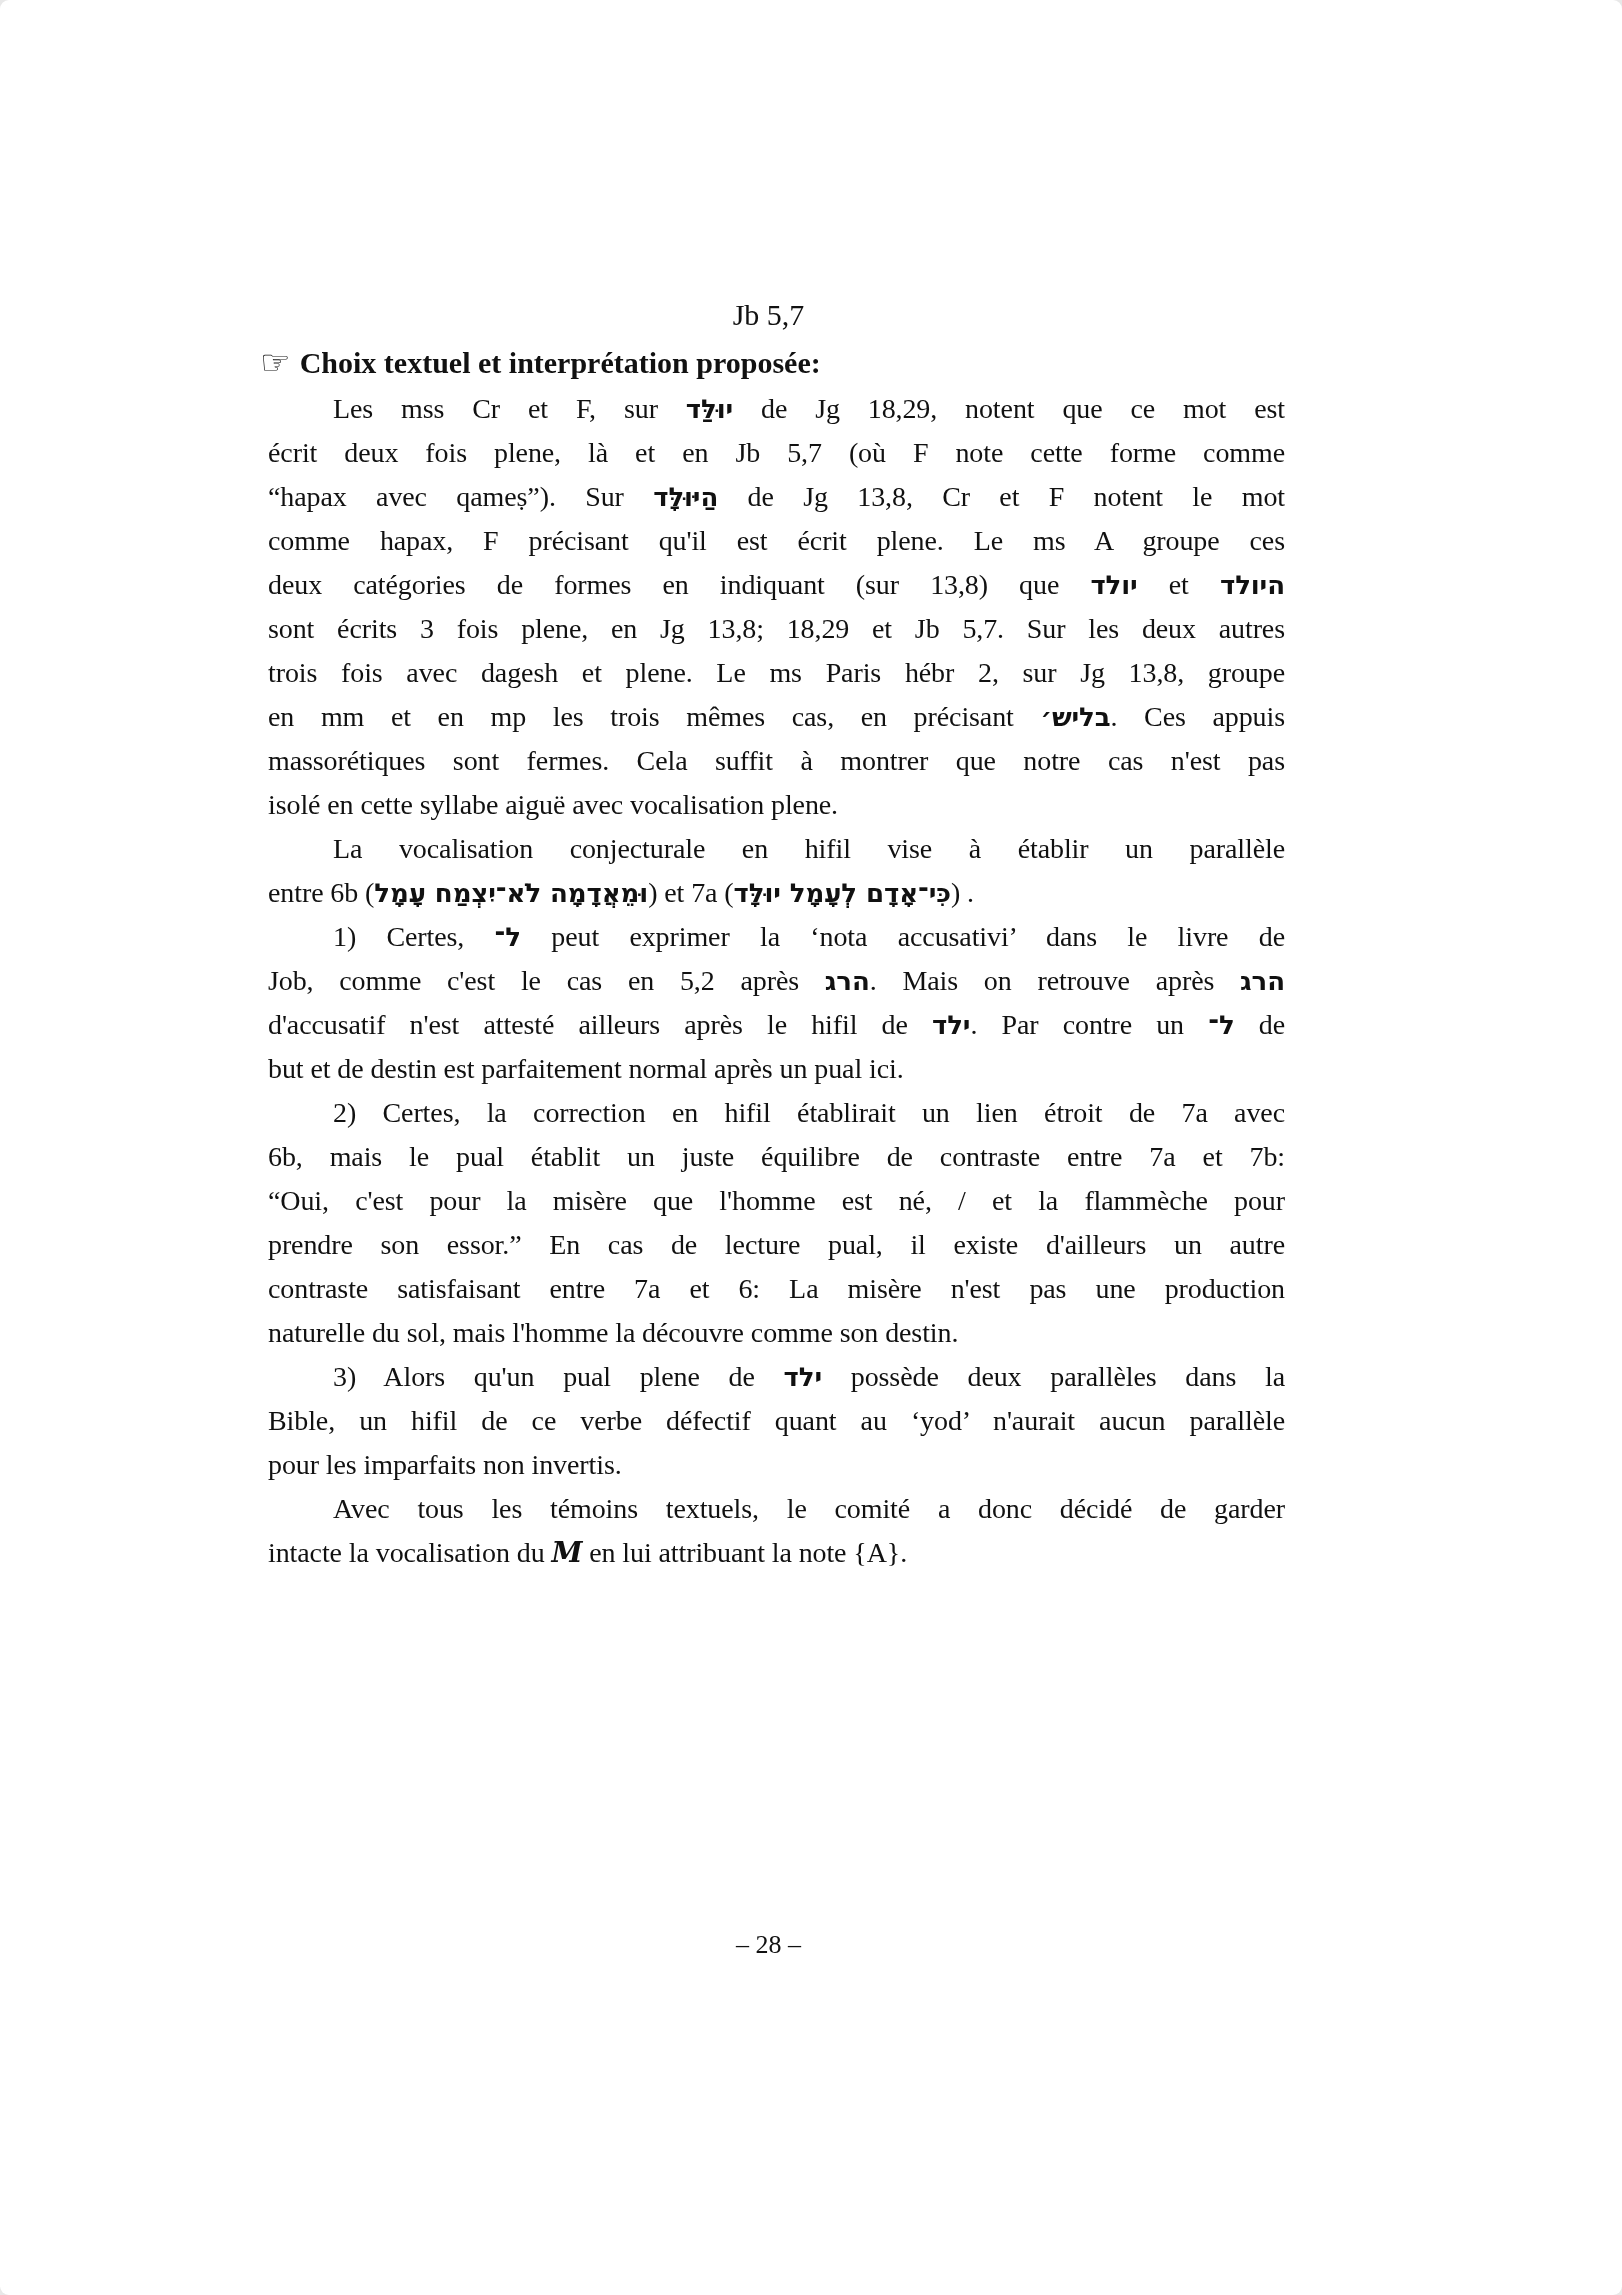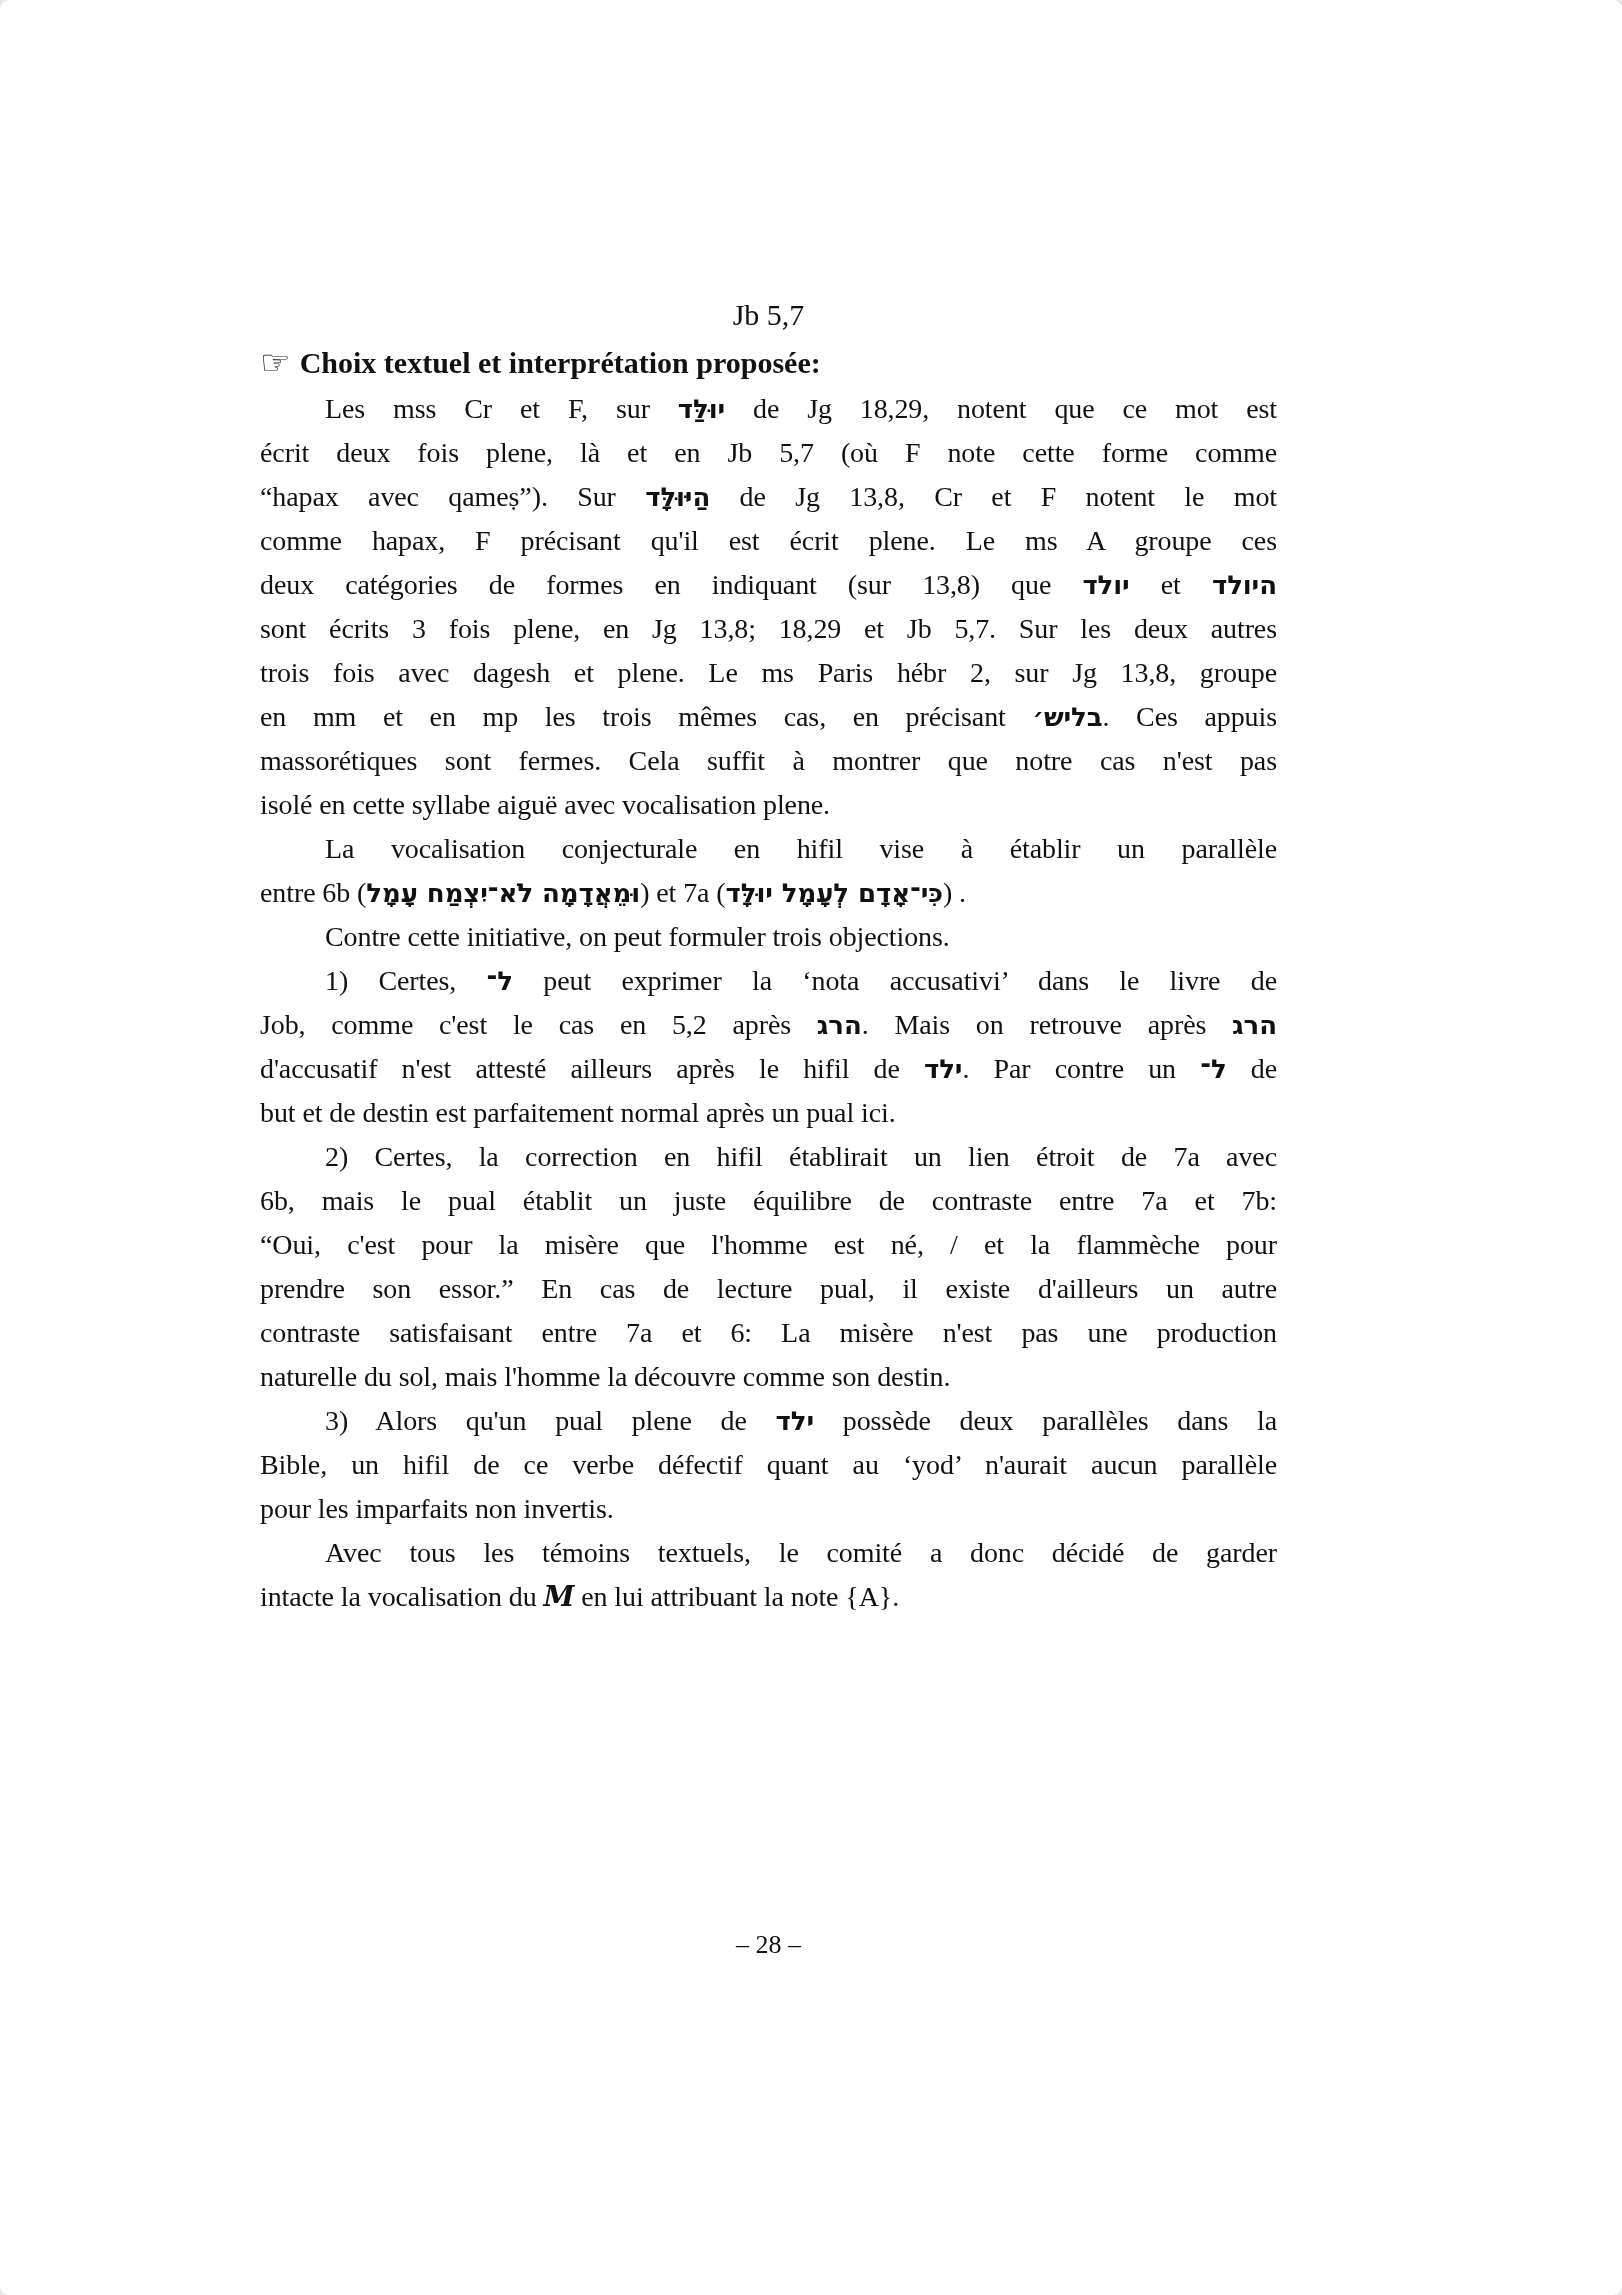--- a/index.html
+++ b/index.html
@@ -36,21 +36,21 @@
   }
   .manicule{
     font-family:"DejaVu Sans",sans-serif;
     font-weight:normal;
     font-size:34px;
     vertical-align:-1.3px;
     margin-right:9.2px;
   }
   .body-text{
     position:absolute;
-    left:0;top:387px;
+    left:8px;top:387px;
     width:100%;
     font-size:28px;
   }
   .line{
     height:44px;
     line-height:44px;
     overflow:hidden;
     text-align:justify;
     text-align-last:justify;
     letter-spacing:-0.1px;
@@ -96,21 +96,20 @@
         <div class="line">“hapax avec qameṣ”). Sur <span class="heb" dir="rtl">הַיּוּלָּד</span> de Jg 13,8, Cr et F notent le mot</div>
         <div class="line">comme hapax, F précisant qu'il est écrit plene. Le ms A groupe ces</div>
         <div class="line">deux catégories de formes en indiquant (sur 13,8) que <span class="heb" dir="rtl">יולד</span> et <span class="heb" dir="rtl">היולד</span></div>
         <div class="line">sont écrits 3 fois plene, en Jg 13,8; 18,29 et Jb 5,7. Sur les deux autres</div>
         <div class="line">trois fois avec dagesh et plene. Le ms Paris hébr 2, sur Jg 13,8, groupe</div>
         <div class="line">en mm et en mp les trois mêmes cas, en précisant <span class="heb" dir="rtl">בליש׳</span>. Ces appuis</div>
         <div class="line">massorétiques sont fermes. Cela suffit à montrer que notre cas n'est pas</div>
         <div class="line last">isolé en cette syllabe aiguë avec vocalisation plene.</div>
         <div class="line first">La vocalisation conjecturale en hifil vise à établir un parallèle</div>
         <div class="line last">entre 6b (<span class="heb" dir="rtl">וּמֵאֲדָמָה לֹא־יִצְמַח עָמָל</span>)  et 7a (<span class="heb" dir="rtl">כִּי־אָדָם לְעָמָל יוּלָּד</span>) .</div>
-        <div class="line first last">Contre cette initiative, on peut formuler trois objections.</div>
         <div class="line first">1) Certes, <span class="heb" dir="rtl">ל־</span> peut exprimer la ‘nota accusativi’ dans le livre de</div>
         <div class="line">Job, comme c'est le cas en 5,2 après <span class="heb" dir="rtl">הרג</span>. Mais on retrouve après <span class="heb" dir="rtl">הרג</span></div>
         <div class="line">d'accusatif n'est attesté ailleurs après le hifil de <span class="heb" dir="rtl">ילד</span>. Par contre un <span class="heb" dir="rtl">ל־</span> de</div>
         <div class="line last">but et de destin est parfaitement normal après un pual ici.</div>
         <div class="line first">2) Certes, la correction en hifil établirait un lien étroit de 7a avec</div>
         <div class="line">6b, mais le pual établit un juste équilibre de contraste entre 7a et 7b:</div>
         <div class="line">“Oui, c'est pour la misère que l'homme est né, / et la flammèche pour</div>
         <div class="line">prendre son essor.” En cas de lecture pual, il existe d'ailleurs un autre</div>
         <div class="line">contraste satisfaisant entre 7a et 6: La misère n'est pas une production</div>
         <div class="line last">naturelle du sol, mais l'homme la découvre comme son destin.</div>

